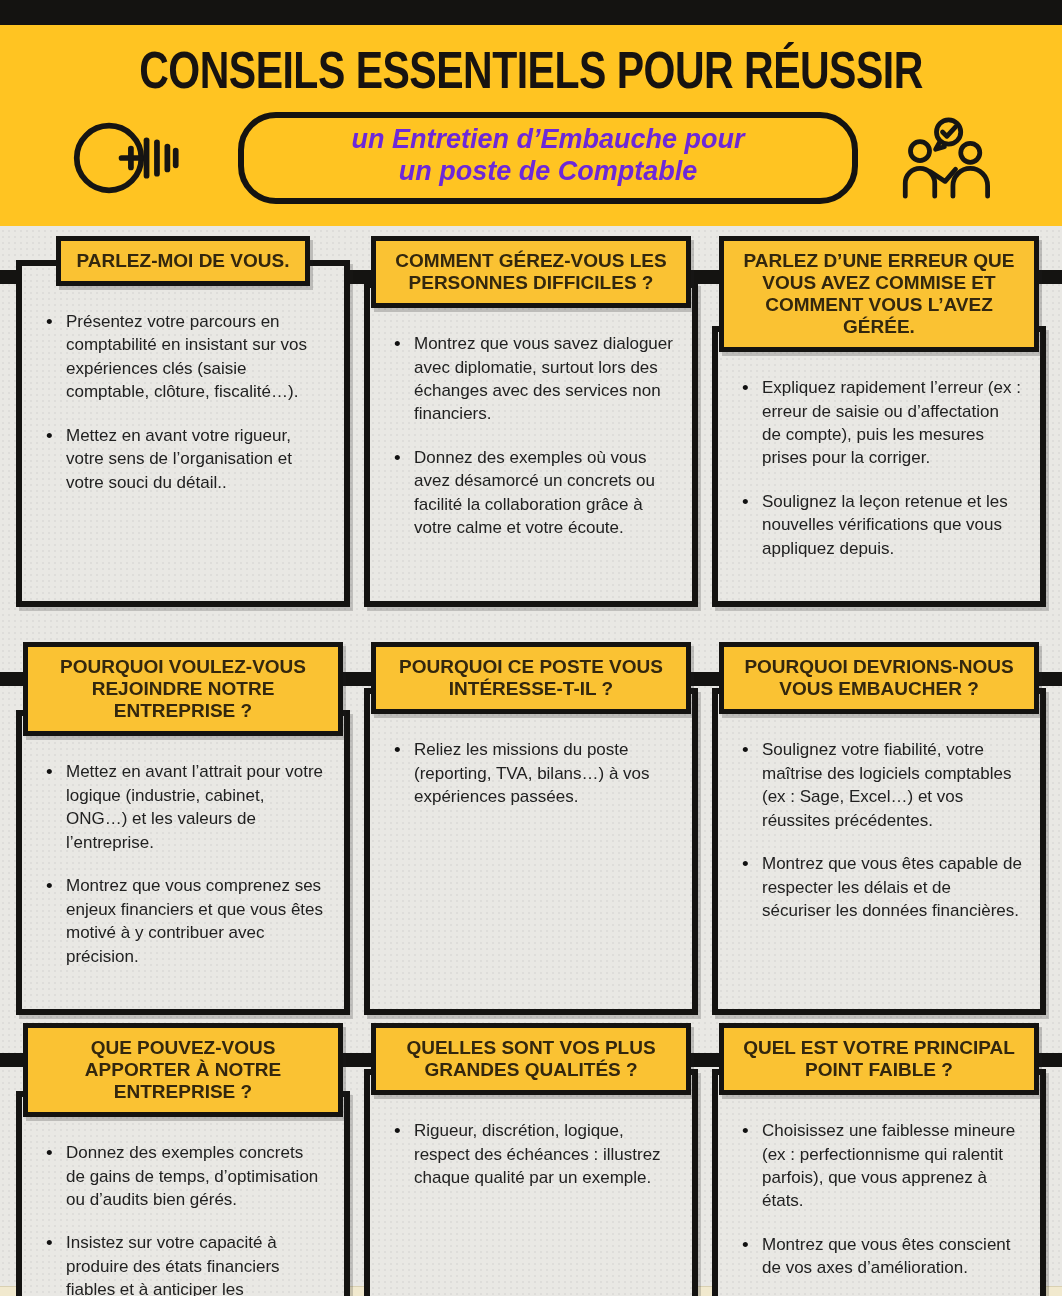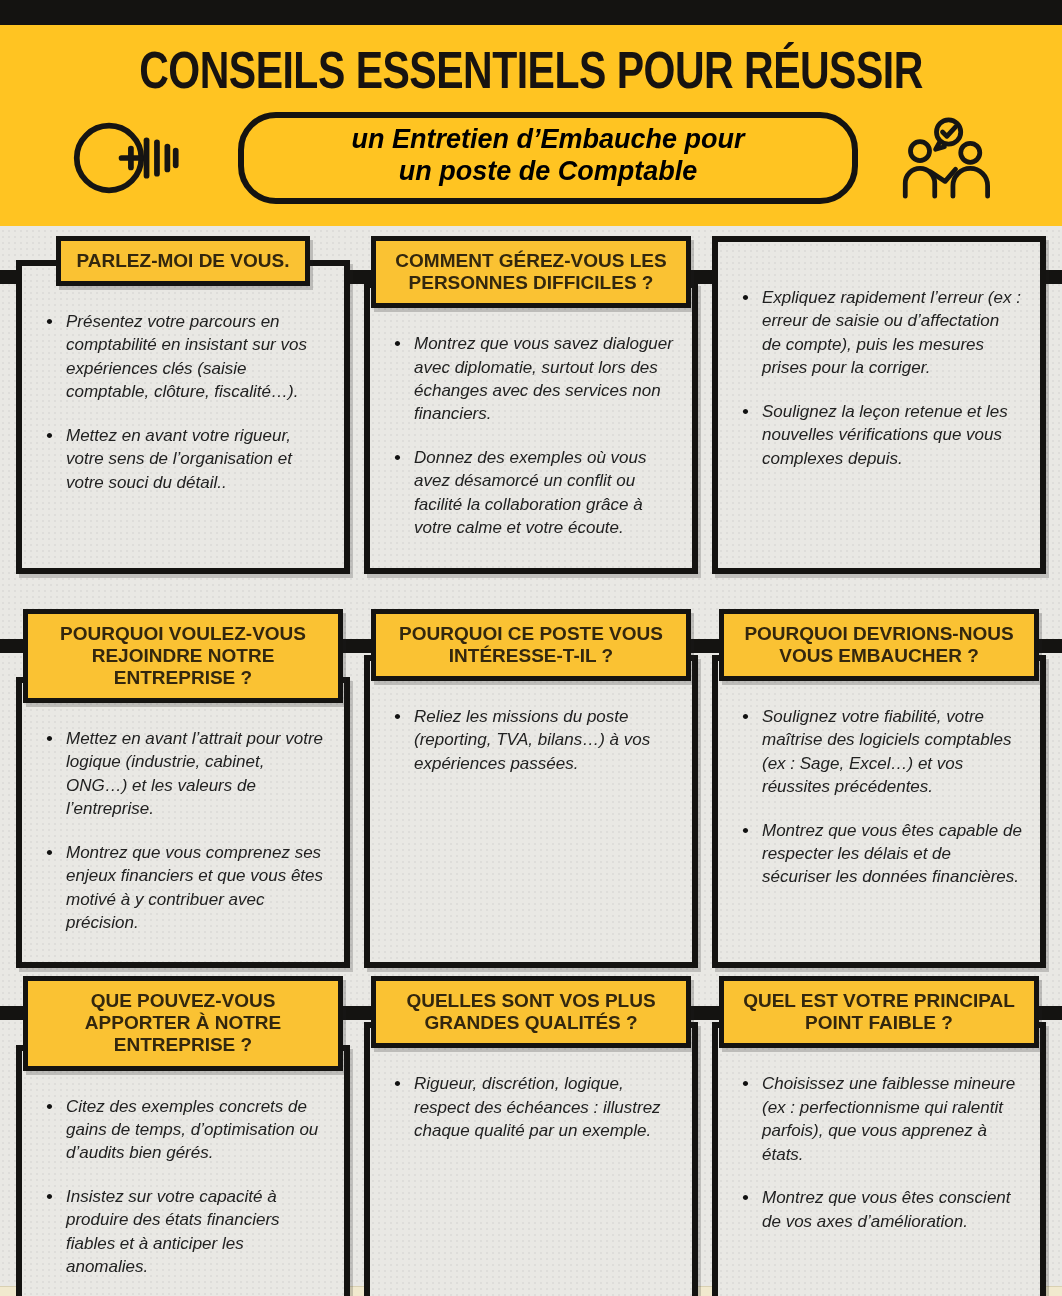--- a/index.html
+++ b/index.html
@@ -47,21 +47,21 @@
   .pill{
     background:var(--yellow-band);
     border:6px solid var(--ink);
     border-radius:38px;
     padding:6px 48px 10px;
     text-align:center;
     font-weight:bold;
     font-style:italic;
     font-size:27px;
     line-height:1.18;
-    color:#000000;
+    color:#6d28d9;
     min-width:620px;
   }
   .band-icon{flex:0 0 auto;display:flex;align-items:center;justify-content:center;}
   .content{padding:10px 0 0;}
   .row{
     position:relative;
     display:grid;
     grid-template-columns:repeat(3,1fr);
     gap:14px;
     padding:0 16px;
@@ -96,22 +96,21 @@
     color:var(--hdr-text);
   }
   .card-body{
     position:relative;z-index:1;
     flex:1;
     border:6px solid var(--ink);
     box-shadow:3px 4px 0 rgba(30,30,30,.20);
     background-color:var(--bg);
     background-image:radial-gradient(#deddda 1px, transparent 1px);
     background-size:6px 6px;
-    padding:44px 18px 8px 16px;
-    font-style:italic;
+    padding:44px 18px 21px 16px;
   }
   .bullets{list-style:none;}
   .bullets li{
     position:relative;
     padding-left:28px;
     font-size:17px;
     line-height:1.38;
     color:var(--body-text);
     margin-bottom:20px;
   }
@@ -176,29 +175,30 @@
             <li>Présentez votre parcours en comptabilité en insistant sur vos expériences clés (saisie comptable, clôture, fiscalité…).</li>
             <li>Mettez en avant votre rigueur, votre sens de l’organisation et votre souci du détail..</li>
           </ul>
         </div>
       </div>
       <div class="card">
         <div class="card-header">COMMENT GÉREZ-VOUS LES PERSONNES DIFFICILES ?</div>
         <div class="card-body">
           <ul class="bullets">
             <li>Montrez que vous savez dialoguer avec diplomatie, surtout lors des échanges avec des services non financiers.</li>
-            <li>Donnez des exemples où vous avez désamorcé un conflit ou facilité la collaboration grâce à votre calme et votre écoute.</li>
-          </ul>
-        </div>
-      </div>
-      <div class="card">
+            <li>Donnez des exemples où vous avez désamorcé un concrets ou facilité la collaboration grâce à votre calme et votre écoute.</li>
+          </ul>
+        </div>
+      </div>
+      <div class="card">
+        <div class="card-header">PARLEZ D’UNE ERREUR QUE VOUS AVEZ COMMISE ET COMMENT VOUS L’AVEZ GÉRÉE.</div>
         <div class="card-body">
           <ul class="bullets">
             <li>Expliquez rapidement l’erreur (ex : erreur de saisie ou d’affectation de compte), puis les mesures prises pour la corriger.</li>
-            <li>Soulignez la leçon retenue et les nouvelles vérifications que vous complexes depuis.</li>
+            <li>Soulignez la leçon retenue et les nouvelles vérifications que vous appliquez depuis.</li>
           </ul>
         </div>
       </div>
     </div>
 
     <div class="row row2" style="--bar-top:30px">
       <div class="card">
         <div class="card-header">POURQUOI VOULEZ-VOUS REJOINDRE NOTRE ENTREPRISE ?</div>
         <div class="card-body">
           <ul class="bullets">
@@ -224,21 +224,21 @@
           </ul>
         </div>
       </div>
     </div>
 
     <div class="row row3" style="--bar-top:30px">
       <div class="card">
         <div class="card-header">QUE POUVEZ-VOUS APPORTER À NOTRE ENTREPRISE ?</div>
         <div class="card-body">
           <ul class="bullets">
-            <li>Citez des exemples concrets de gains de temps, d’optimisation ou d’audits bien gérés.</li>
+            <li>Donnez des exemples concrets de gains de temps, d’optimisation ou d’audits bien gérés.</li>
             <li>Insistez sur votre capacité à produire des états financiers fiables et à anticiper les anomalies.</li>
           </ul>
         </div>
       </div>
       <div class="card">
         <div class="card-header">QUELLES SONT VOS PLUS GRANDES QUALITÉS ?</div>
         <div class="card-body">
           <ul class="bullets">
             <li>Rigueur, discrétion, logique, respect des échéances : illustrez chaque qualité par un exemple.</li>
           </ul>

